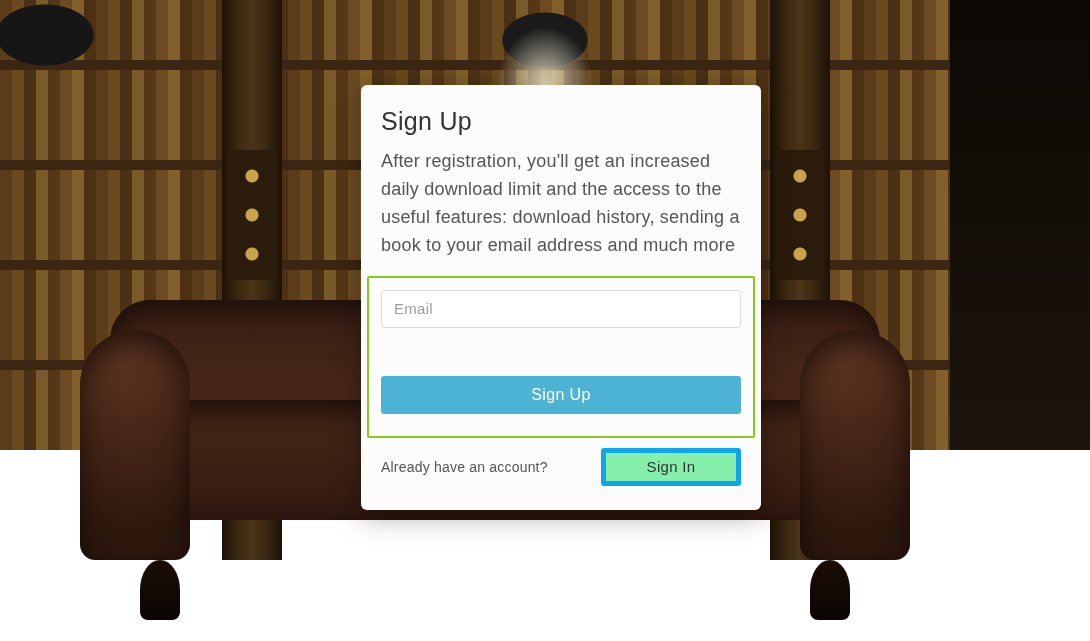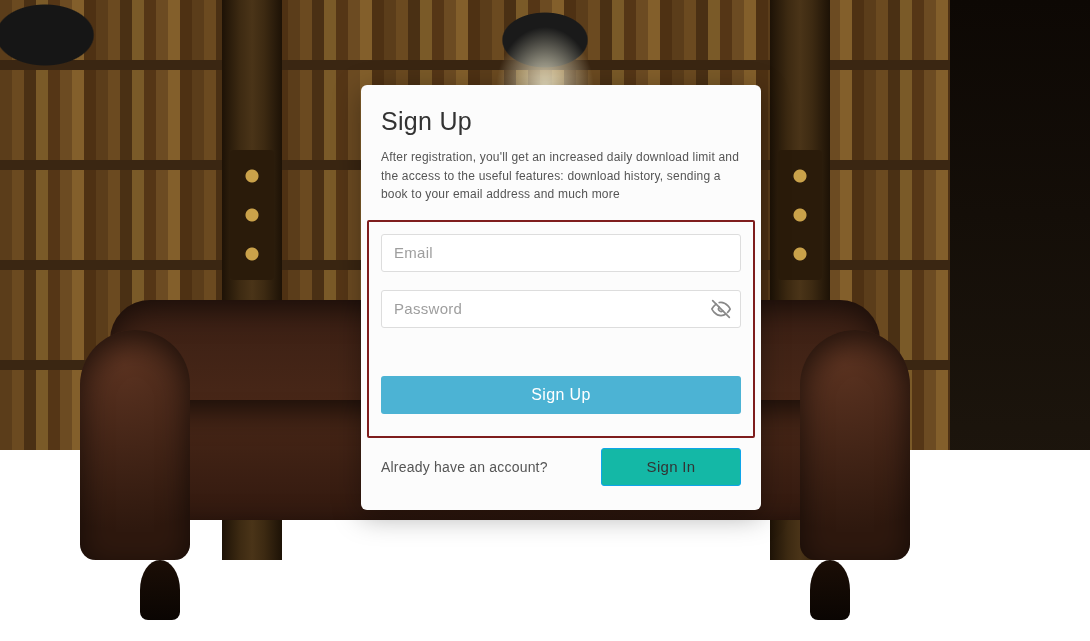--- a/index.html
+++ b/index.html
@@ -95,28 +95,28 @@
     box-shadow: 0 6px 28px rgba(0,0,0,.35);
   }
   .card h1 {
     font-size: 25px;
     font-weight: 500;
     color: #333;
     margin-bottom: 12px;
     letter-spacing: .3px;
   }
   .card .desc {
-    font-size: 12px;
+    font-size: 18px;
     line-height: 1.55;
     color: #555;
     margin-bottom: 16px;
     letter-spacing: .2px;
   }
   .formarea {
-    border: 2px solid #7f1d1d;
+    border: 2px solid #84cc16;
     border-radius: 2px;
     padding: 12px 12px 22px 12px;
     margin: 0 -14px 10px -14px;
     background: rgba(255,255,255,0);
   }
   .field {
     position: relative;
     margin-bottom: 18px;
   }
   .field input {
@@ -156,22 +156,22 @@
     margin-top: 4px;
   }
   .footer .q {
     font-size: 14px;
     color: #555;
     letter-spacing: .2px;
   }
   .footer .signin {
     width: 140px;
     height: 38px;
-    border: 1px solid #0ea5e9;
-    background: #14b8a6;
+    border: 5px solid #0ea5e9;
+    background: #86efac;
     color: #333;
     font-size: 15px;
     border-radius: 3px;
     cursor: pointer;
     letter-spacing: .3px;
   }
 </style>
 </head>
 <body>
 
@@ -192,31 +192,20 @@
   </div>
 
   <div class="card">
     <h1>Sign Up</h1>
     <p class="desc">After registration, you'll get an increased daily download limit and the access to the useful features: download history, sending a book to your email address and much more</p>
 
     <div class="formarea">
       <div class="field">
         <input type="text" placeholder="Email" style="">
       </div>
-      <div class="field">
-        <input type="password" placeholder="Password" style="">
-        <span class="eye">
-          <svg viewBox="0 0 24 24" width="20" height="20" fill="none" stroke="currentColor" stroke-width="2" stroke-linecap="round" stroke-linejoin="round">
-            <path d="M17.94 17.94A10.94 10.94 0 0 1 12 20C5 20 1 12 1 12a20.4 20.4 0 0 1 5.06-5.94"></path>
-            <path d="M9.9 4.24A10.94 10.94 0 0 1 12 4c7 0 11 8 11 8a20.5 20.5 0 0 1-3.13 4.19"></path>
-            <path d="M14.12 14.12A3 3 0 0 1 9.88 9.88"></path>
-            <line x1="2" y1="2" x2="22" y2="22"></line>
-          </svg>
-        </span>
-      </div>
       <div class="spacer"></div>
       <button class="primary">Sign Up</button>
     </div>
 
     <div class="footer">
       <span class="q">Already have an account?</span>
       <button class="signin">Sign In</button>
     </div>
   </div>
 </div>

